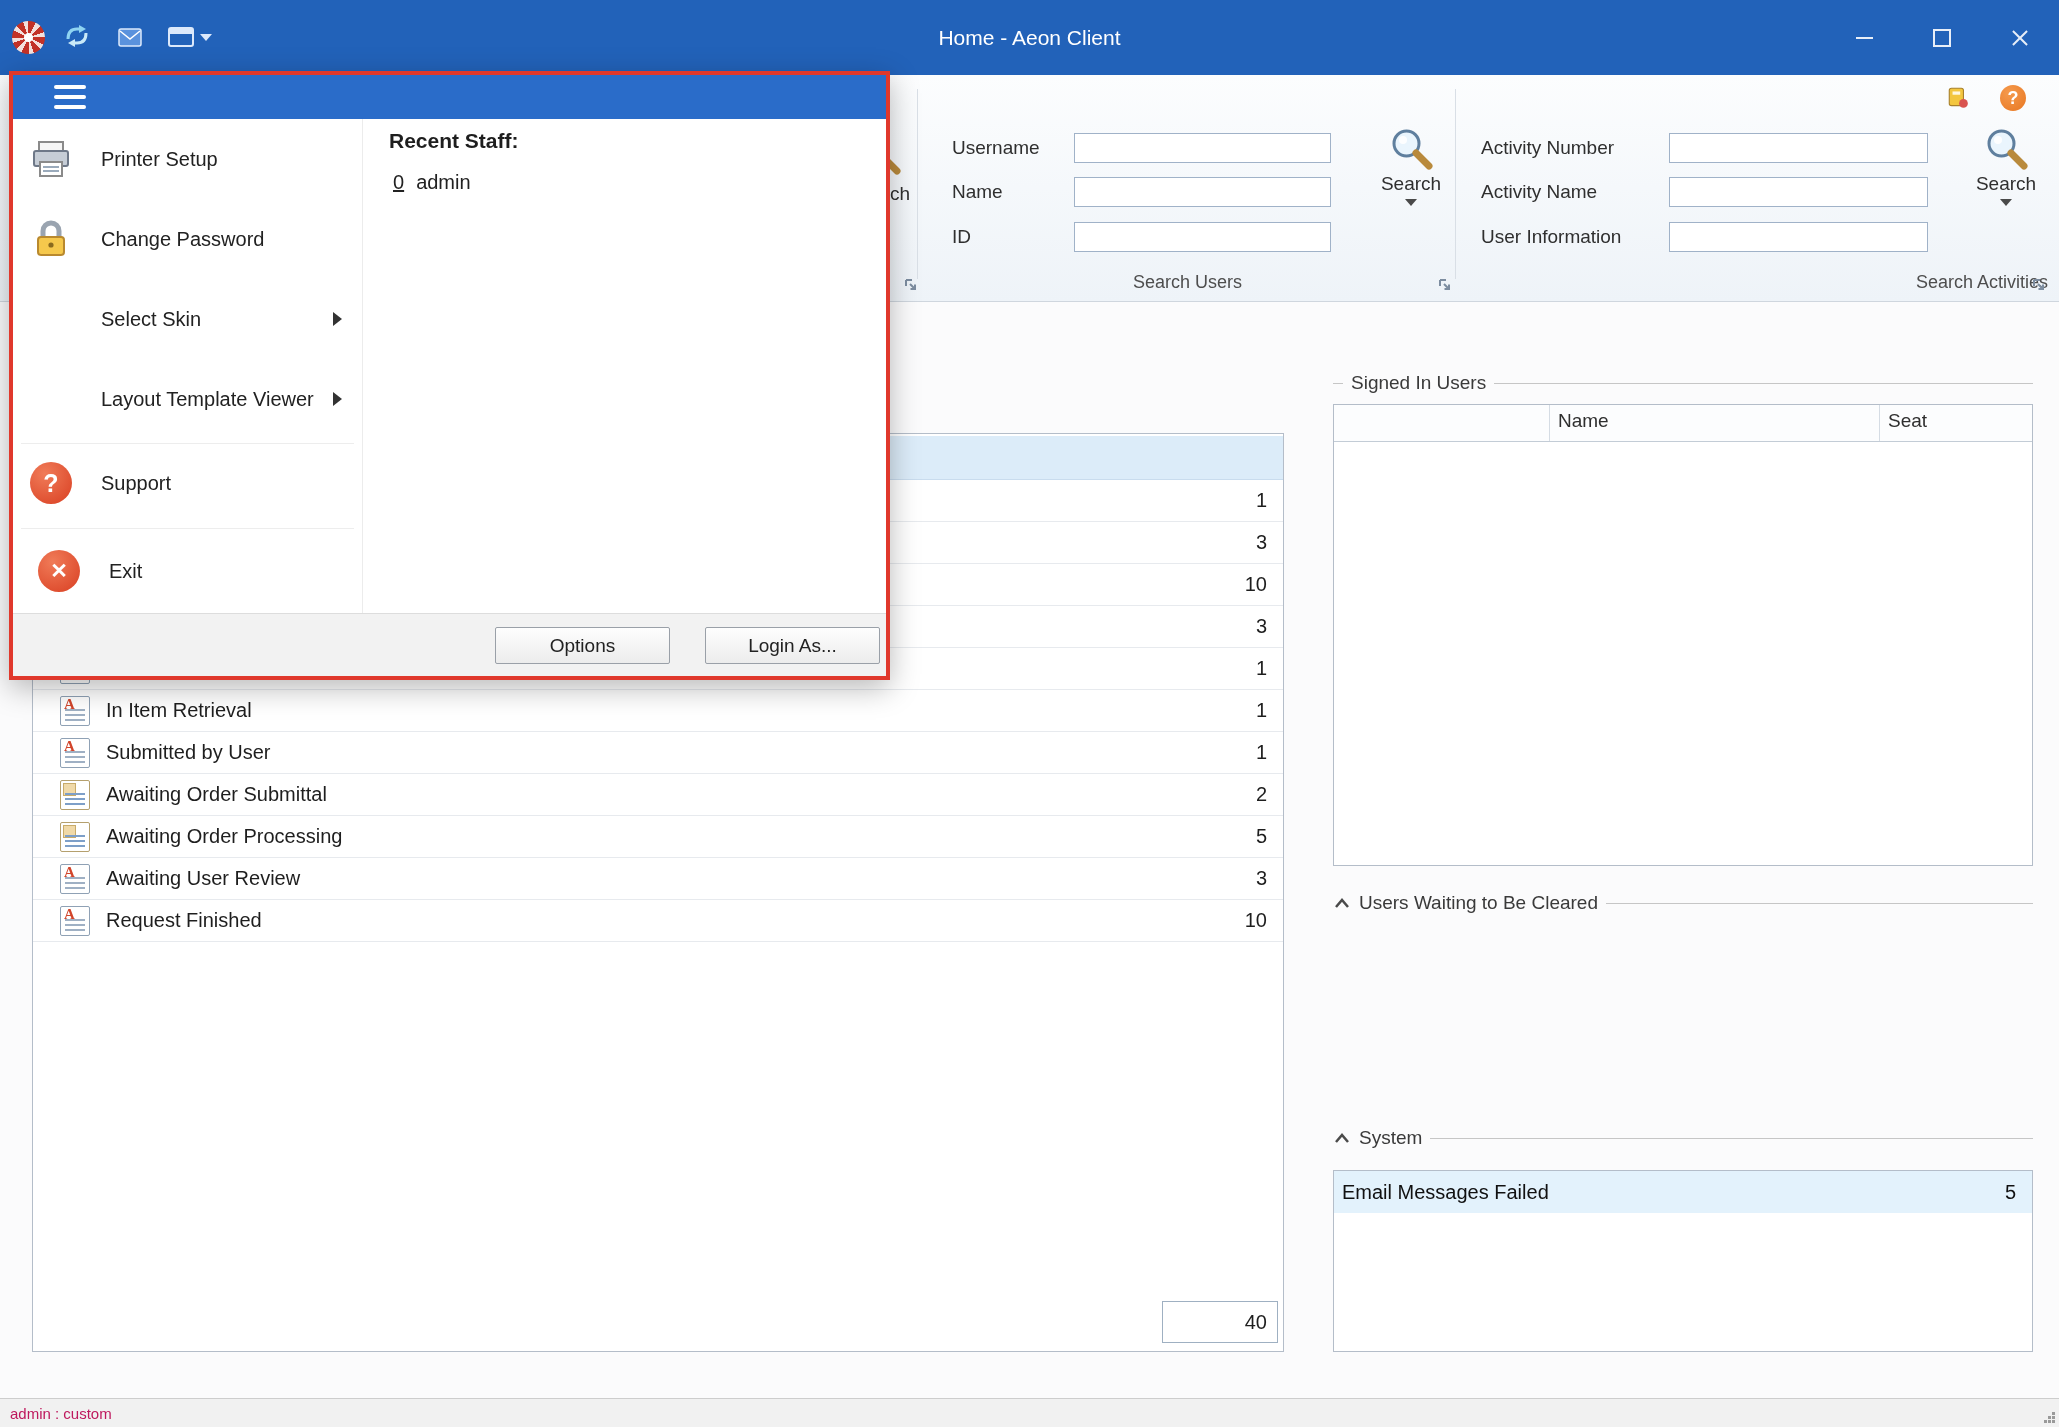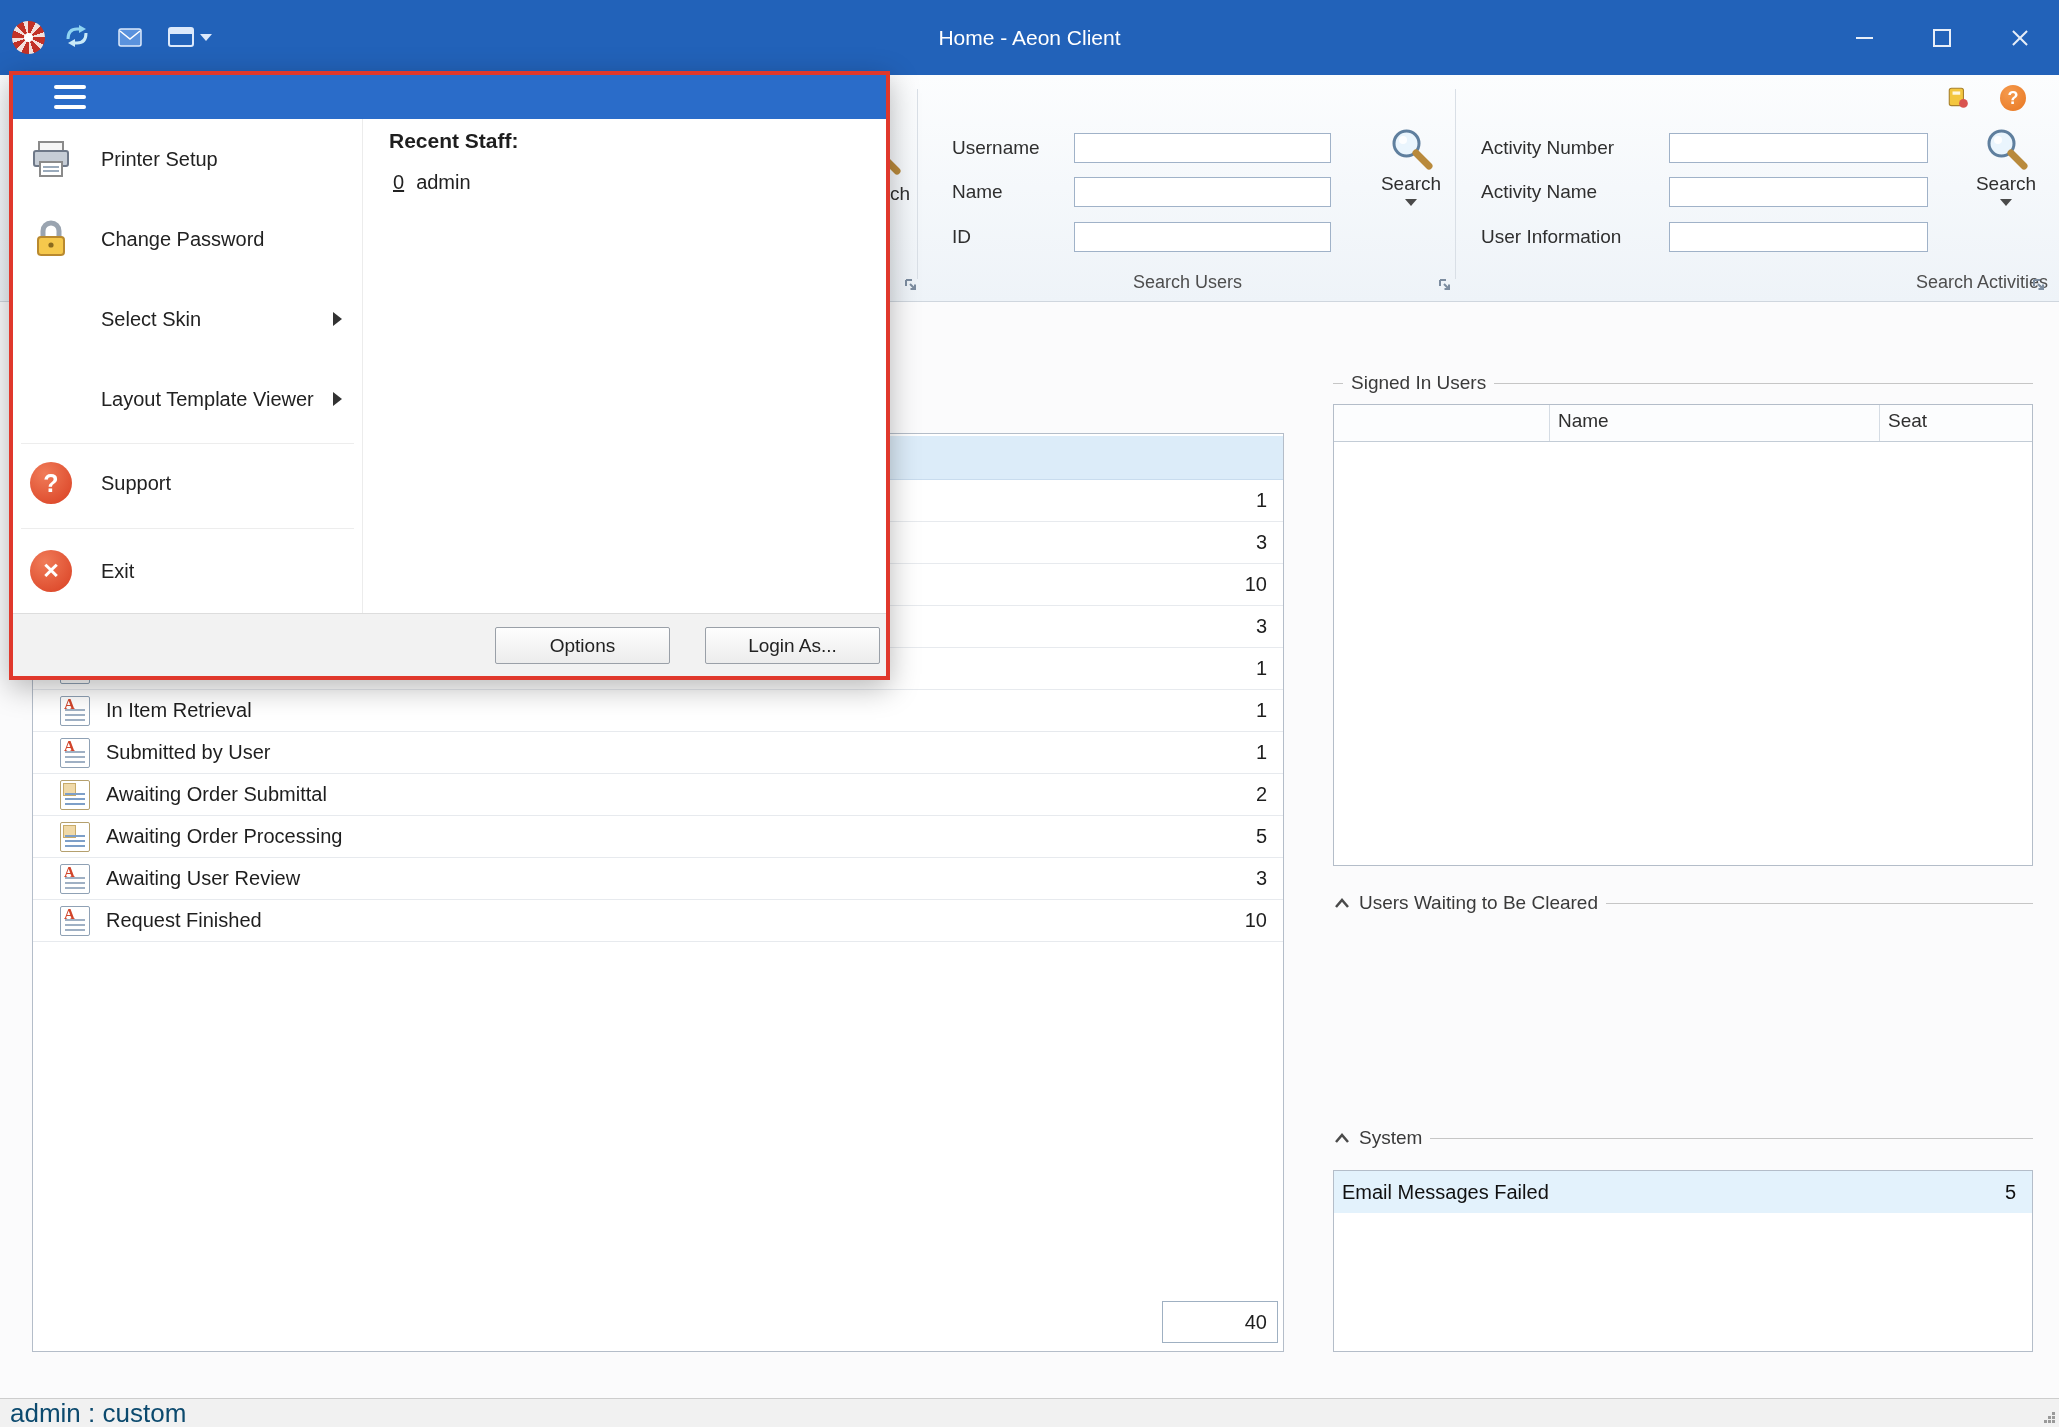--- a/index.html
+++ b/index.html
@@ -86,21 +86,21 @@
   .boxed { position:absolute; left:1333px; width:700px; border:1px solid #b4bdc9; background:#fff; }
   .group-row { height:42px; background:#e3f2fc; display:flex; align-items:center; gap:12px;
     padding:0 16px 0 24px; font-size:20px; font-weight:bold; color:#111; cursor:pointer; }
   .tri-right { width:0; height:0; border-top:7px solid transparent; border-bottom:7px solid transparent;
     border-left:9px solid #222; flex:none; }
   .sys-row { height:42px; background:#e3f2fc; display:flex; align-items:center;
     justify-content:space-between; padding:0 16px 0 8px; font-size:20px; color:#111; }
 
   
   .statusbar { position:absolute; left:0; bottom:0; width:100%; height:29px; background:#f1f1f1;
-    border-top:1px solid #cdcdcd; font-size:26px; color:#0c4a6e; display:flex; align-items:center;
+    border-top:1px solid #cdcdcd; font-size:15px; color:#be185d; display:flex; align-items:center;
     padding:0 10px; }
   .grip { position:absolute; right:3px; bottom:3px; }
 
   
   .app-menu { position:absolute; left:9px; top:71px; width:881px; height:609px;
     border:4px solid #e0382c; background:#fff; z-index:60; box-shadow:0 8px 28px rgba(0,0,0,.28); }
   .menu-header { position:absolute; left:0; top:0; right:0; height:44px; background:#2a6cc9;
     display:flex; align-items:center; padding-left:41px; }
   .hamburger { width:32px; display:flex; flex-direction:column; gap:6px; cursor:pointer; }
   .hamburger span { display:block; height:4px; background:#fff; border-radius:2px; }
@@ -413,21 +413,21 @@
 
         <div class="menu-item" style="top:334px;">
           <span class="mi-icon">
               <span class="circle-help"></span>
             </span>
           <span class="mi-label">Support</span>
         </div>
 
         <div class="menu-sep" style="top:409px;"></div>
 
-        <div class="menu-item" style="top:422px;">
+        <div class="menu-item" style="top:422px;margin-left:8px;">
           <span class="mi-icon">
               <span class="circle-exit"></span>
             </span>
           <span class="mi-label">Exit</span>
         </div>
       </div>
 
       <div class="menu-right">
         <div class="rs-heading">Recent Staff:</div>
         <div class="rs-entry">

